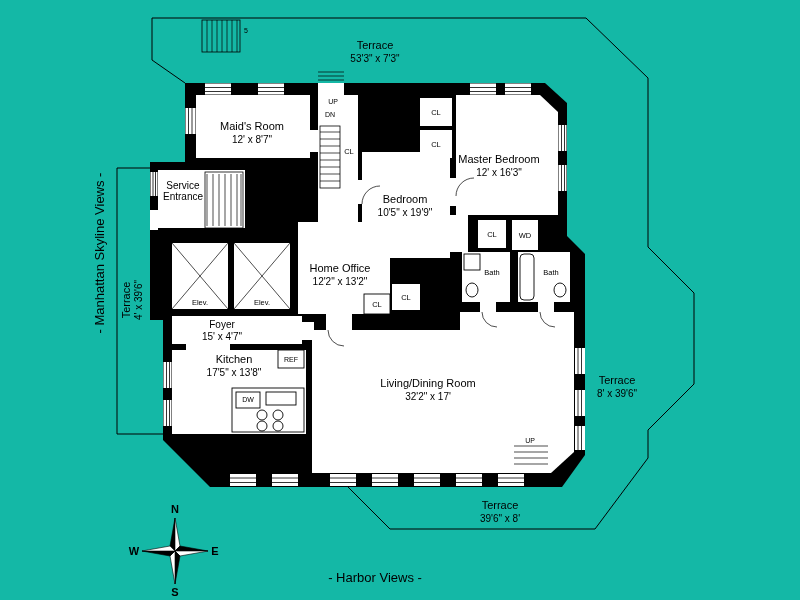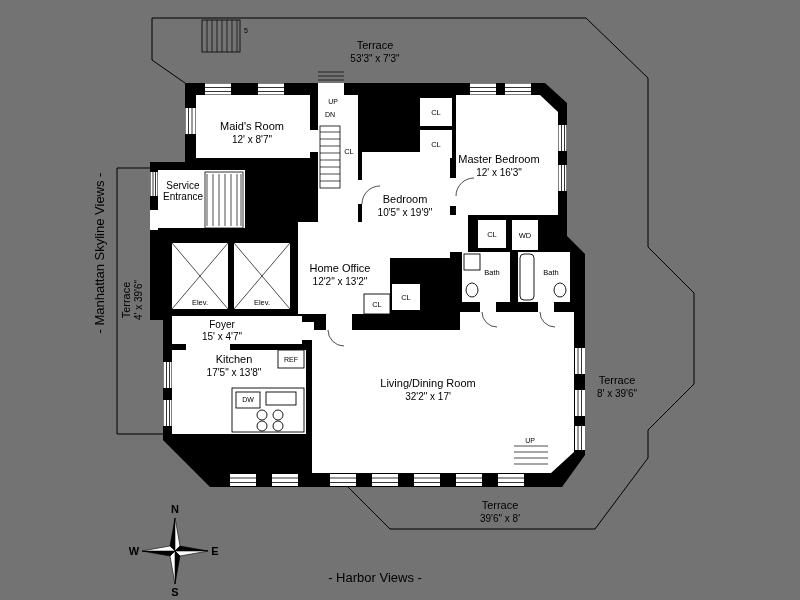--- a/index.html
+++ b/index.html
@@ -1,16 +1,16 @@
 <!DOCTYPE html>
 <html><head>
 <meta charset="utf-8">
 <style>
   html,body{margin:0;padding:0;background:#fff;}
-  .page{position:relative;width:800px;height:600px;background:#737373;overflow:hidden;}
+  .page{position:relative;width:800px;height:600px;background:#14b8a6;overflow:hidden;}
   svg{display:block;}
   svg text{font-family:"Liberation Sans","DejaVu Sans",sans-serif;fill:#000;}
   .room-name{font-size:11px;}
   .room-dims{font-size:10px;}
   .terr-name{font-size:11px;}
   .terr-dims{font-size:10px;}
   .tag{font-size:7.5px;}
   .tiny{font-size:7px;}
   .views{font-size:13px;}
   .compass-letter{font-size:11px;font-weight:bold;}

